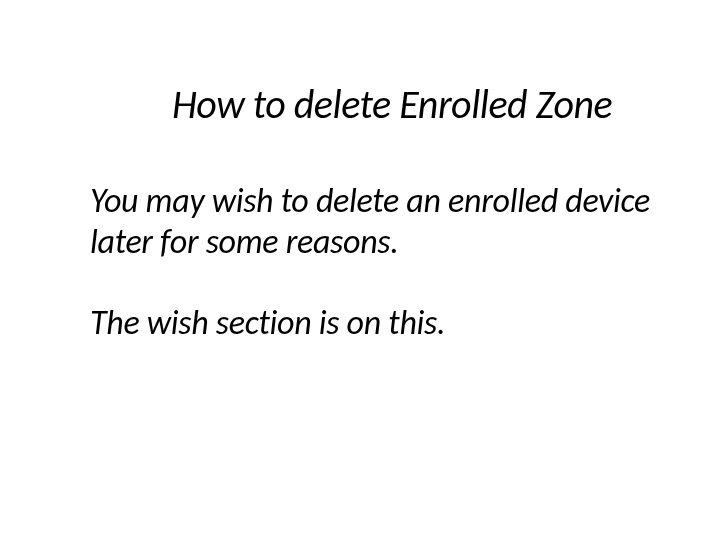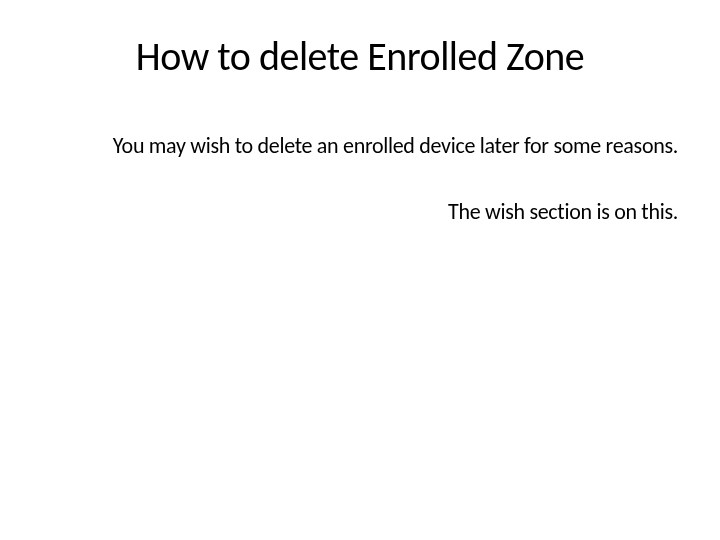--- a/index.html
+++ b/index.html
@@ -1,43 +1,43 @@
 <!DOCTYPE html>
 <html><head>
   <meta charset="utf-8">
   <style>
     * {
-      margin: 0;
+      margin: 16px;
       padding: 0;
       box-sizing: border-box;
+      font-style: italic;
     }
     body {
       width: 720px;
       height: 540px;
       background: #ffffff;
       font-family: Calibri, 'Segoe UI', Arial, sans-serif;
       color: #000000;
       padding: 32px 42px;
       overflow: hidden;
     }
     .slide-title {
       font-size: 40px;
       font-weight: 400;
       text-align: center;
       margin-bottom: 52px;
       letter-spacing: -0.5px;
       padding-left: 50px;
       padding-right: 50px;
     }
     .body-text {
-      font-size: 22px;
+      font-size: 34px;
       font-weight: 400;
       line-height: 1.2;
       letter-spacing: -0.3px;
-      text-align: right;
     }
     .paragraph-1 {
       margin-bottom: 40px;
     }
   </style>
 </head>
 <body>
 
 <h1 class="slide-title">How to delete Enrolled Zone</h1>
 

